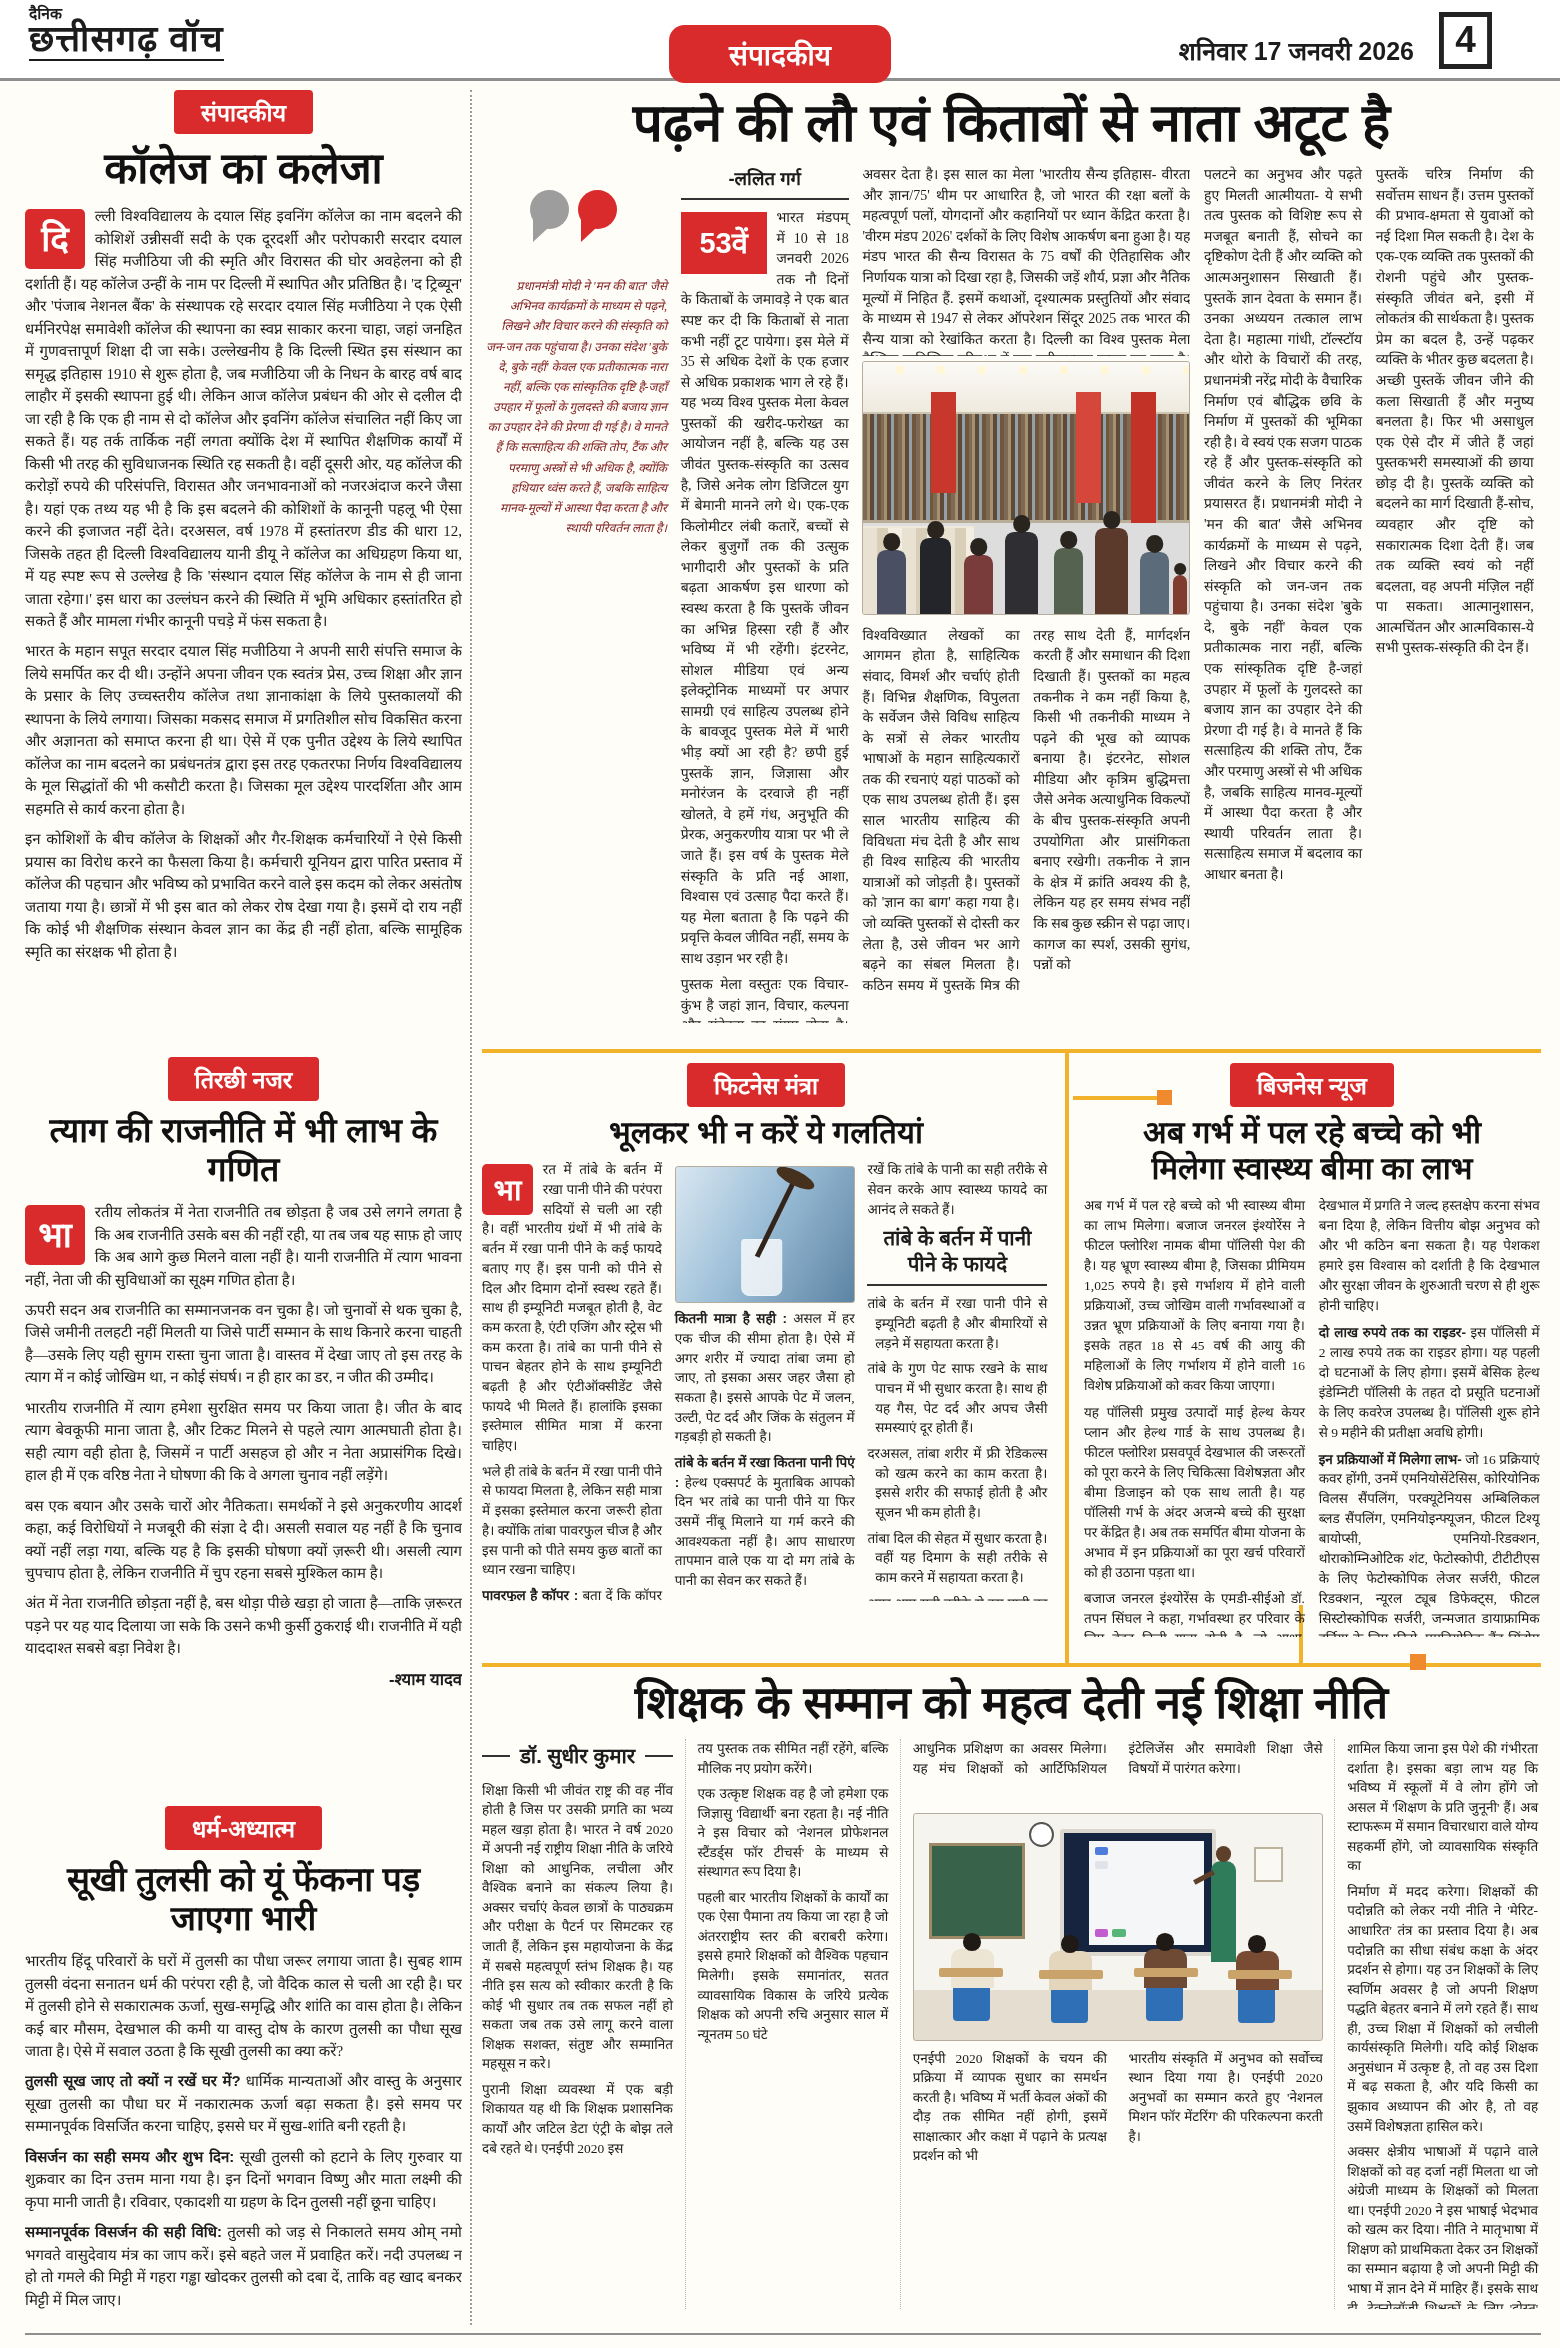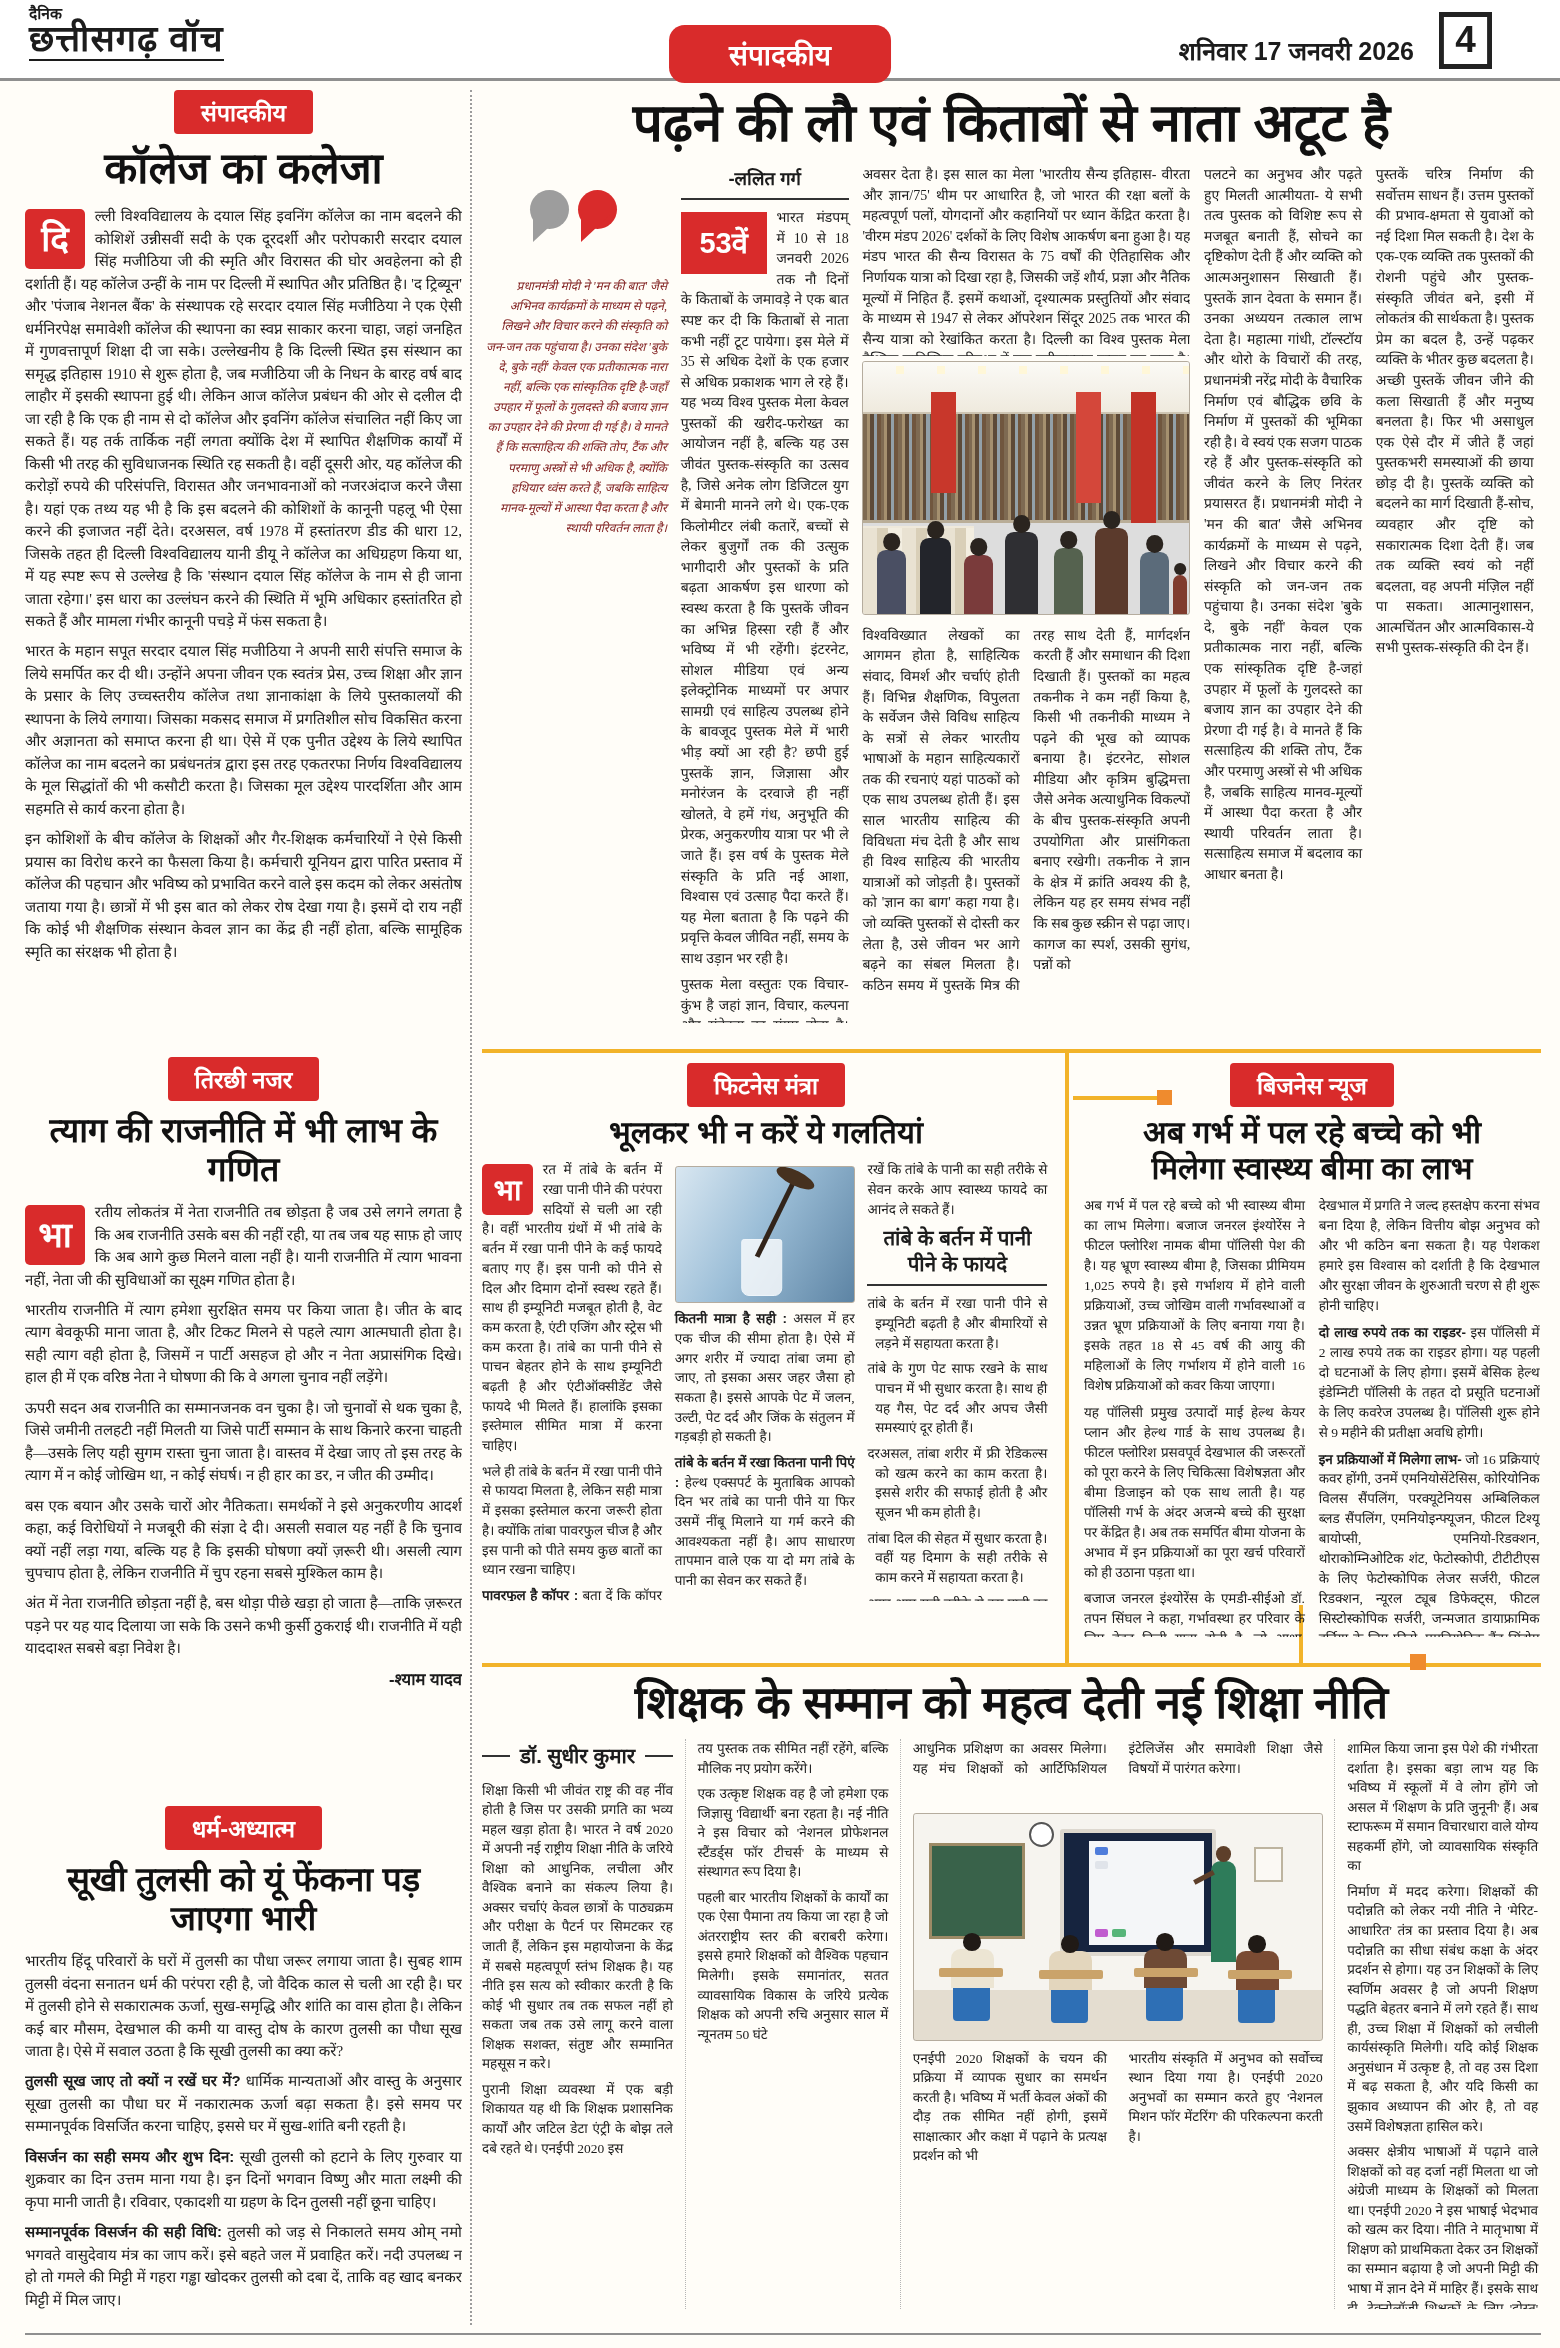--- a/index.html
+++ b/index.html
@@ -159,22 +159,22 @@
       <p>भारत के महान सपूत सरदार दयाल सिंह मजीठिया ने अपनी सारी संपत्ति समाज के लिये समर्पित कर दी थी। उन्होंने अपना जीवन एक स्वतंत्र प्रेस, उच्च शिक्षा और ज्ञान के प्रसार के लिए उच्चस्तरीय कॉलेज तथा ज्ञानाकांक्षा के लिये पुस्तकालयों की स्थापना के लिये लगाया। जिसका मकसद समाज में प्रगतिशील सोच विकसित करना और अज्ञानता को समाप्त करना ही था। ऐसे में एक पुनीत उद्देश्य के लिये स्थापित कॉलेज का नाम बदलने का प्रबंधनतंत्र द्वारा इस तरह एकतरफा निर्णय विश्वविद्यालय के मूल सिद्धांतों की भी कसौटी करता है। जिसका मूल उद्देश्य पारदर्शिता और आम सहमति से कार्य करना होता है।</p>
       <p>इन कोशिशों के बीच कॉलेज के शिक्षकों और गैर-शिक्षक कर्मचारियों ने ऐसे किसी प्रयास का विरोध करने का फैसला किया है। कर्मचारी यूनियन द्वारा पारित प्रस्ताव में कॉलेज की पहचान और भविष्य को प्रभावित करने वाले इस कदम को लेकर असंतोष जताया गया है। छात्रों में भी इस बात को लेकर रोष देखा गया है। इसमें दो राय नहीं कि कोई भी शैक्षणिक संस्थान केवल ज्ञान का केंद्र ही नहीं होता, बल्कि सामूहिक स्मृति का संरक्षक भी होता है।</p>
     </div>
   </div>
 
   <div class="rail-sec" id="sec-tirchhi">
     <span class="badge">तिरछी नजर</span>
     <div class="hl hl2">त्याग की राजनीति में भी लाभ के गणित</div>
     <div class="rail-body bodytext">
       <p><span class="dropbox dc-big">भा</span><span>रतीय लोकतंत्र में नेता राजनीति तब छोड़ता है जब उसे लगने लगता है कि अब राजनीति उसके बस की नहीं रही, या तब जब यह साफ़ हो जाए कि अब आगे कुछ मिलने वाला नहीं है। यानी राजनीति में त्याग भावना नहीं, नेता जी की सुविधाओं का सूक्ष्म गणित होता है।</span></p>
+      <p>ऊपरी सदन अब राजनीति का सम्मानजनक वन चुका है। जो चुनावों से थक चुका है, जिसे जमीनी तलहटी नहीं मिलती या जिसे पार्टी सम्मान के साथ किनारे करना चाहती है—उसके लिए यही सुगम रास्ता चुना जाता है। वास्तव में देखा जाए तो इस तरह के त्याग में न कोई जोखिम था, न कोई संघर्ष। न ही हार का डर, न जीत की उम्मीद।</p>
       <p>भारतीय राजनीति में त्याग हमेशा सुरक्षित समय पर किया जाता है। जीत के बाद त्याग बेवकूफी माना जाता है, और टिकट मिलने से पहले त्याग आत्मघाती होता है। सही त्याग वही होता है, जिसमें न पार्टी असहज हो और न नेता अप्रासंगिक दिखे। हाल ही में एक वरिष्ठ नेता ने घोषणा की कि वे अगला चुनाव नहीं लड़ेंगे।</p>
-      <p>ऊपरी सदन अब राजनीति का सम्मानजनक वन चुका है। जो चुनावों से थक चुका है, जिसे जमीनी तलहटी नहीं मिलती या जिसे पार्टी सम्मान के साथ किनारे करना चाहती है—उसके लिए यही सुगम रास्ता चुना जाता है। वास्तव में देखा जाए तो इस तरह के त्याग में न कोई जोखिम था, न कोई संघर्ष। न ही हार का डर, न जीत की उम्मीद।</p>
       <p>बस एक बयान और उसके चारों ओर नैतिकता। समर्थकों ने इसे अनुकरणीय आदर्श कहा, कई विरोधियों ने मजबूरी की संज्ञा दे दी। असली सवाल यह नहीं है कि चुनाव क्यों नहीं लड़ा गया, बल्कि यह है कि इसकी घोषणा क्यों ज़रूरी थी। असली त्याग चुपचाप होता है, लेकिन राजनीति में चुप रहना सबसे मुश्किल काम है।</p>
       <p>अंत में नेता राजनीति छोड़ता नहीं है, बस थोड़ा पीछे खड़ा हो जाता है—ताकि ज़रूरत पड़ने पर यह याद दिलाया जा सके कि उसने कभी कुर्सी ठुकराई थी। राजनीति में यही याददाश्त सबसे बड़ा निवेश है।</p>
       <div class="signoff">-श्याम यादव</div>
     </div>
   </div>
 
   <div class="rail-sec" id="sec-dharm">
     <span class="badge">धर्म-अध्यात्म</span>
     <div class="hl hl2">सूखी तुलसी को यूं फेंकना पड़ जाएगा भारी</div>
     <div class="rail-body bodytext">

